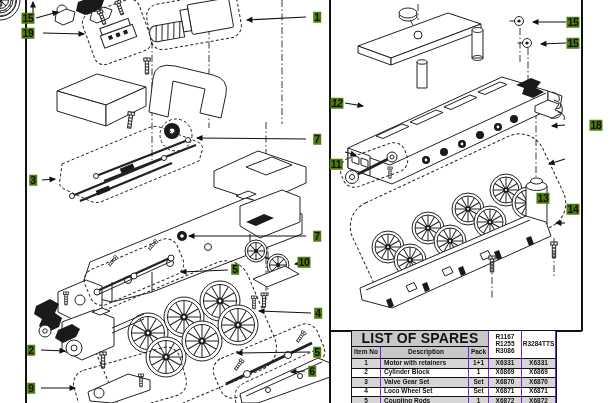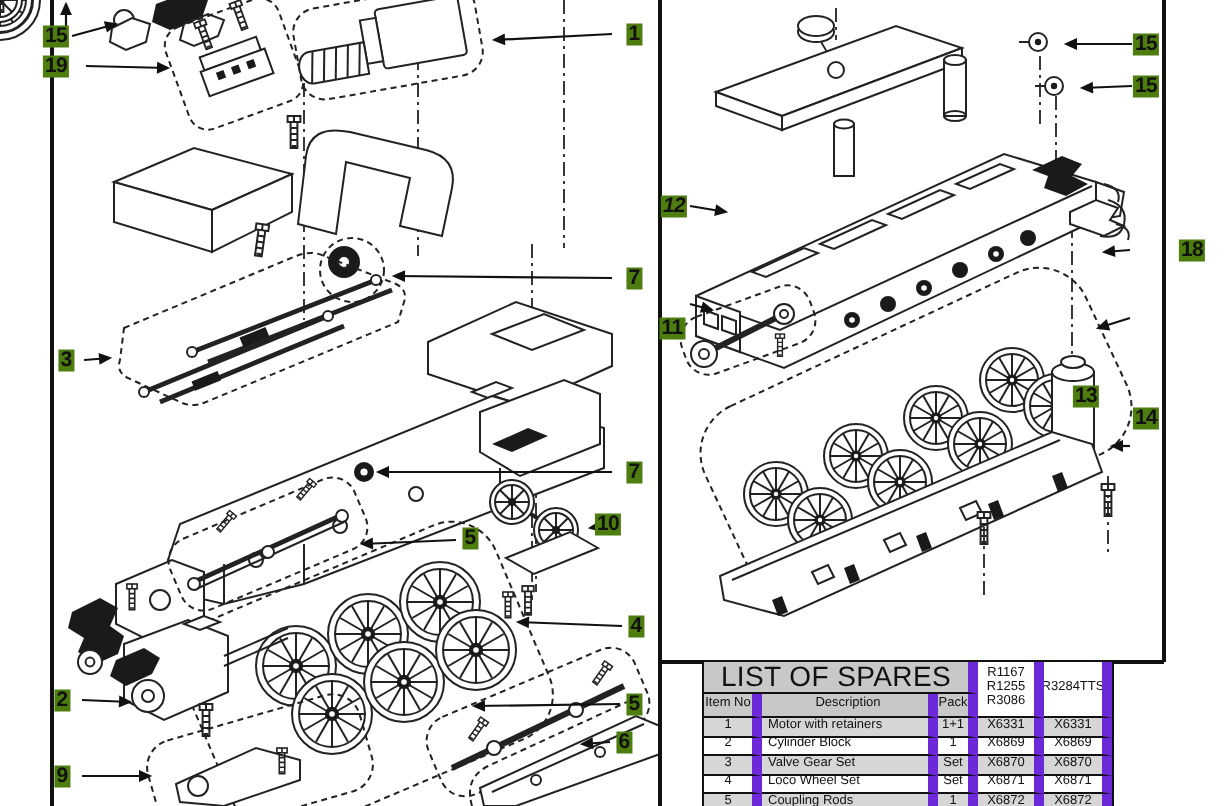--- a/index.html
+++ b/index.html
@@ -30,23 +30,23 @@
   #spares{
     position:absolute;left:351px;top:330px;z-index:6;
     border:1.5px solid #111;background:#fff;
   }
   #spares-grid{
     display:grid;
     grid-template-columns:29px 88px 20px 33px 34px;
     grid-template-rows:16px 12px repeat(5,9.5px);
   }
   #spares-grid>div{
-    border-right:5px solid #6d28d9;border-bottom:1px solid #111;
+    border-right:1px solid #6d28d9;border-bottom:1px solid #111;
     display:flex;align-items:center;justify-content:center;
-    font-weight:normal;font-size:6.5px;line-height:1.05;
+    font-weight:bold;font-size:6.5px;line-height:1.05;
     overflow:hidden;white-space:nowrap;
   }
   .sp-title{
     grid-column:1/4;grid-row:1;background:#c8c8c8;
     font-size:14px !important;letter-spacing:0.2px;font-weight:bold;
   }
   .sp-h{background:#c8c8c8;grid-row:2;}
   .sp-h.desc,#spares-grid>.cell-desc{justify-content:flex-start;padding-left:3px;}
   .sp-codes{grid-row:1/3;flex-direction:column;background:#fff;}
   .sp-codes span{display:block;}

